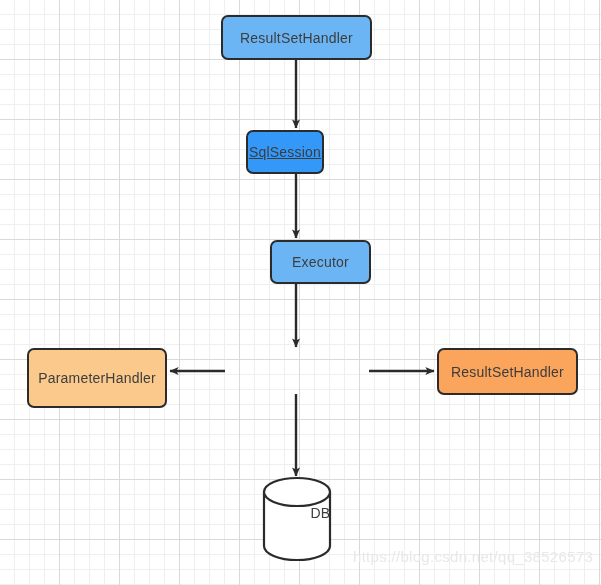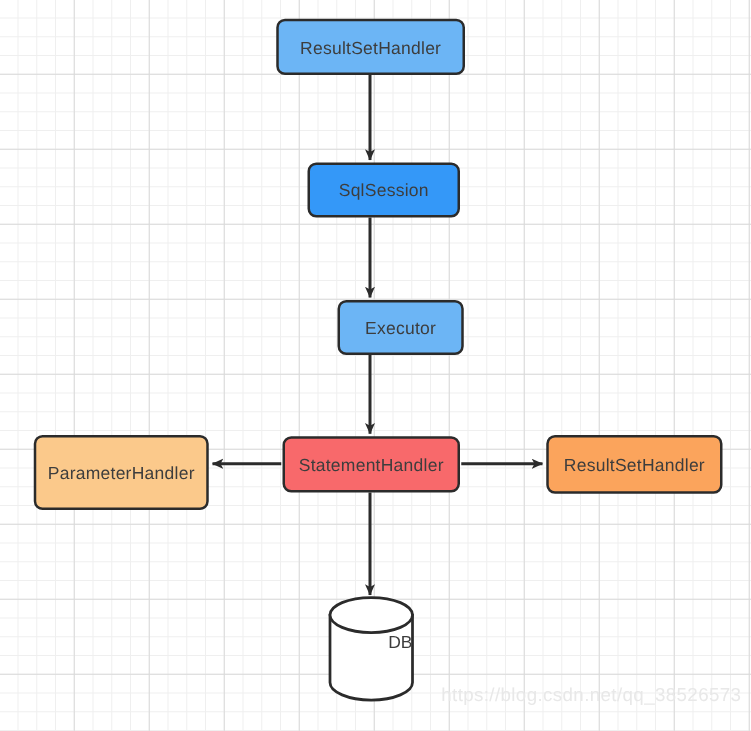--- a/index.html
+++ b/index.html
@@ -86,35 +86,32 @@
     <g>
       <path d="M264,492 L264,546 A33,14 0 0 0 330,546 L330,492 Z" fill="#ffffff" stroke="#2b2b2b" stroke-width="2.2"></path>
       <ellipse cx="297" cy="492" rx="33" ry="14" fill="#ffffff" stroke="#2b2b2b" stroke-width="2.2"></ellipse>
     </g>
   </svg>
 
   <div class="node" style="left:221px; top:15px; width:151px; height:45px; background:#6cb5f5;">
     <span>ResultSetHandler</span>
   </div>
 
-  <div class="node" style="left:246px; top:130px; width:122px; height:44px; background:#3498f8;">
+  <div class="node" style="left:246px; top:130px; width:78px; height:44px; background:#3498f8;text-decoration:underline;">
     <span>SqlSession</span>
   </div>
 
   <div class="node" style="left:246px; top:240px; width:101px; height:44px; background:#6cb5f5;margin-left:24px;">
     <span>Executor</span>
   </div>
 
   <div class="node" style="left:27px; top:348px; width:140px; height:60px; background:#fbc98b;">
     <span>ParameterHandler</span>
   </div>
 
-  <div class="node" style="left:226px; top:349px; width:142px; height:45px; background:#f8696b;">
-    <span>StatementHandler</span>
-  </div>
 
   <div class="node" style="left:437px; top:348px; width:141px; height:47px; background:#fba45c;">
     <span>ResultSetHandler</span>
   </div>
 
   <div class="db-label">DB</div>
 
   <div class="watermark">https://blog.csdn.net/qq_38526573</div>
 
 </div>

